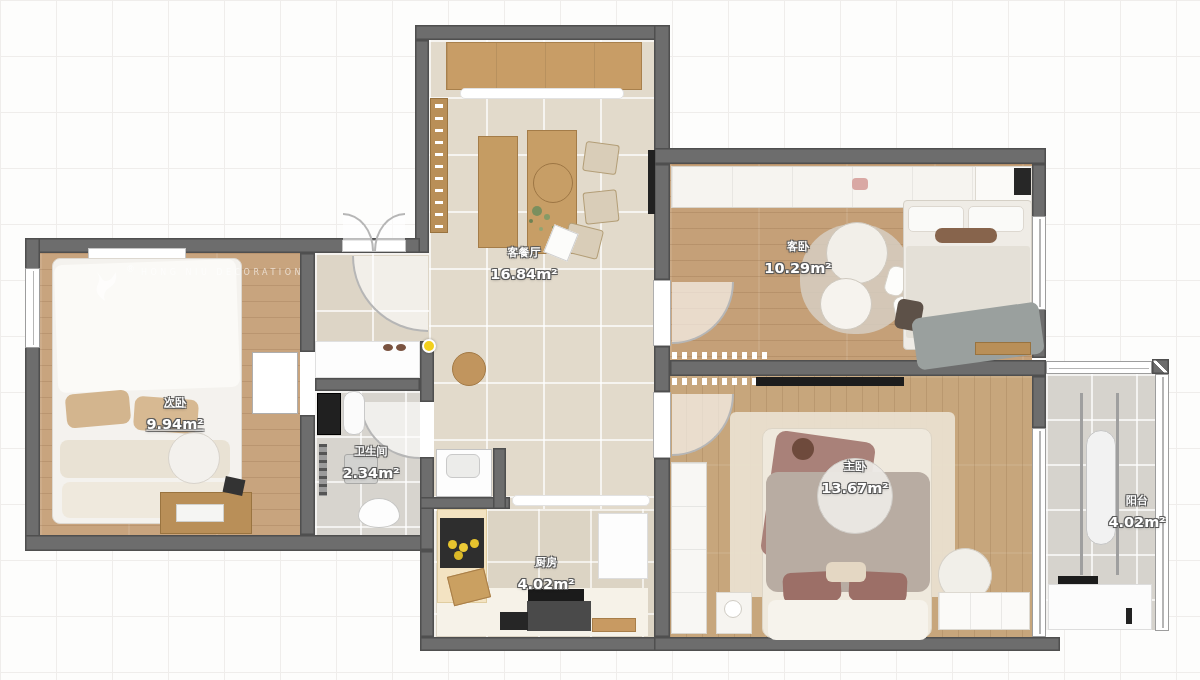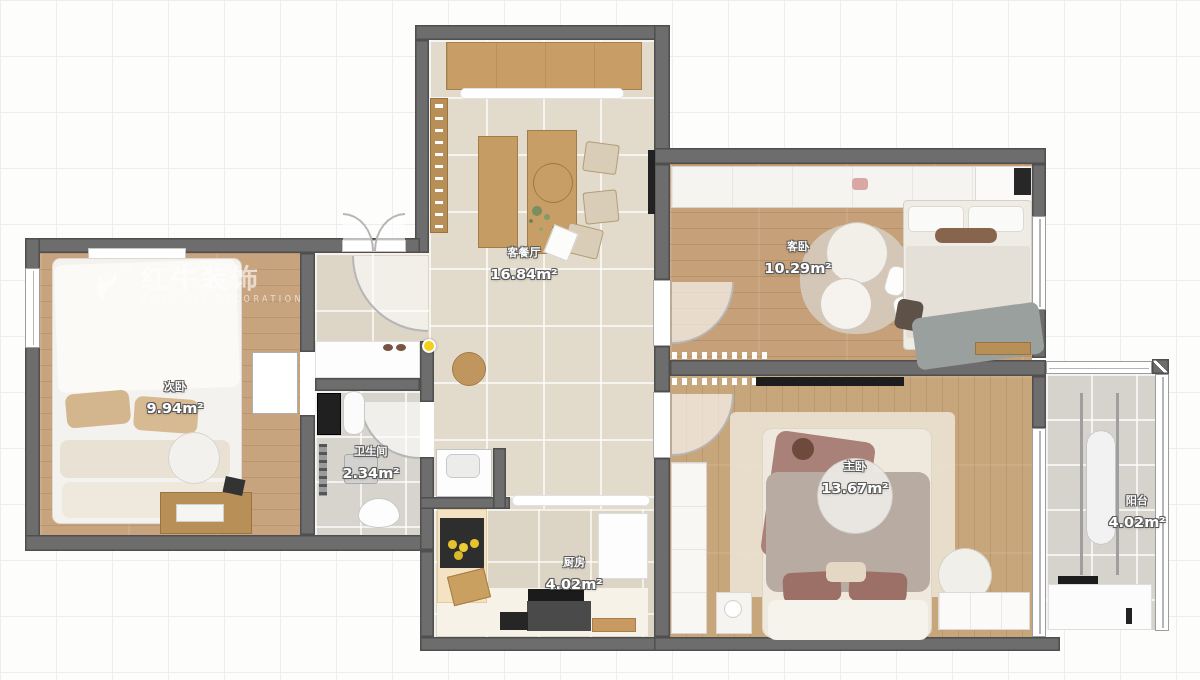--- a/index.html
+++ b/index.html
@@ -224,47 +224,46 @@
   <div class="abs" style="left:422px;top:339px;width:14px;height:14px;border-radius:50%;background:#f3d01e;border:2px solid #fff;box-sizing:border-box;box-shadow:0 0 3px rgba(0,0,0,.3);"></div>
 
   <div class="abs room-label" style="left:524px;top:264px;">
     <span class="name">客餐厅</span>
     <span class="area">16.84m²</span>
   </div>
   <div class="abs room-label" style="left:798px;top:258px;">
     <span class="name">客卧</span>
     <span class="area">10.29m²</span>
   </div>
-  <div class="abs room-label" style="left:175px;top:398px;">
+  <div class="abs room-label" style="left:175px;top:414px;text-decoration:underline;">
     <span class="name">次卧</span>
     <span class="area">9.94m²</span>
   </div>
   <div class="abs room-label" style="left:371px;top:463px;">
     <span class="name">卫生间</span>
     <span class="area">2.34m²</span>
   </div>
-  <div class="abs room-label" style="left:546px;top:574px;margin-left:28px;">
+  <div class="abs room-label" style="left:546px;top:574px;">
     <span class="name">厨房</span>
     <span class="area">4.02m²</span>
   </div>
   <div class="abs room-label" style="left:855px;top:478px;">
     <span class="name">主卧</span>
     <span class="area">13.67m²</span>
   </div>
   <div class="abs room-label" style="left:1137px;top:512px;">
     <span class="name">阳台</span>
     <span class="area">4.02m²</span>
   </div>
 
   <div class="abs watermark" style="left:84px;top:264px;">
     <span style="display:inline-block;">
       <svg width="36" height="44" viewBox="0 0 36 44">
         <path d="M10 4 q8 9 4 16 q-5 9 7 17 q-3-9 4-13 q9-5 7-16 l-5 7 q-7 5-10-2 z" fill="rgba(255,255,255,.62)"></path>
       </svg>
     </span>
     <span class="reg">®</span>
     <span style="display:inline-block;">
-      <span class="brand" style="display:block;">红牛装饰</span>
       <span class="sub" style="display:block;">HONG NIU DECORATION</span>
     </span>
   </div>
 
 </div>
 
 </body></html>

